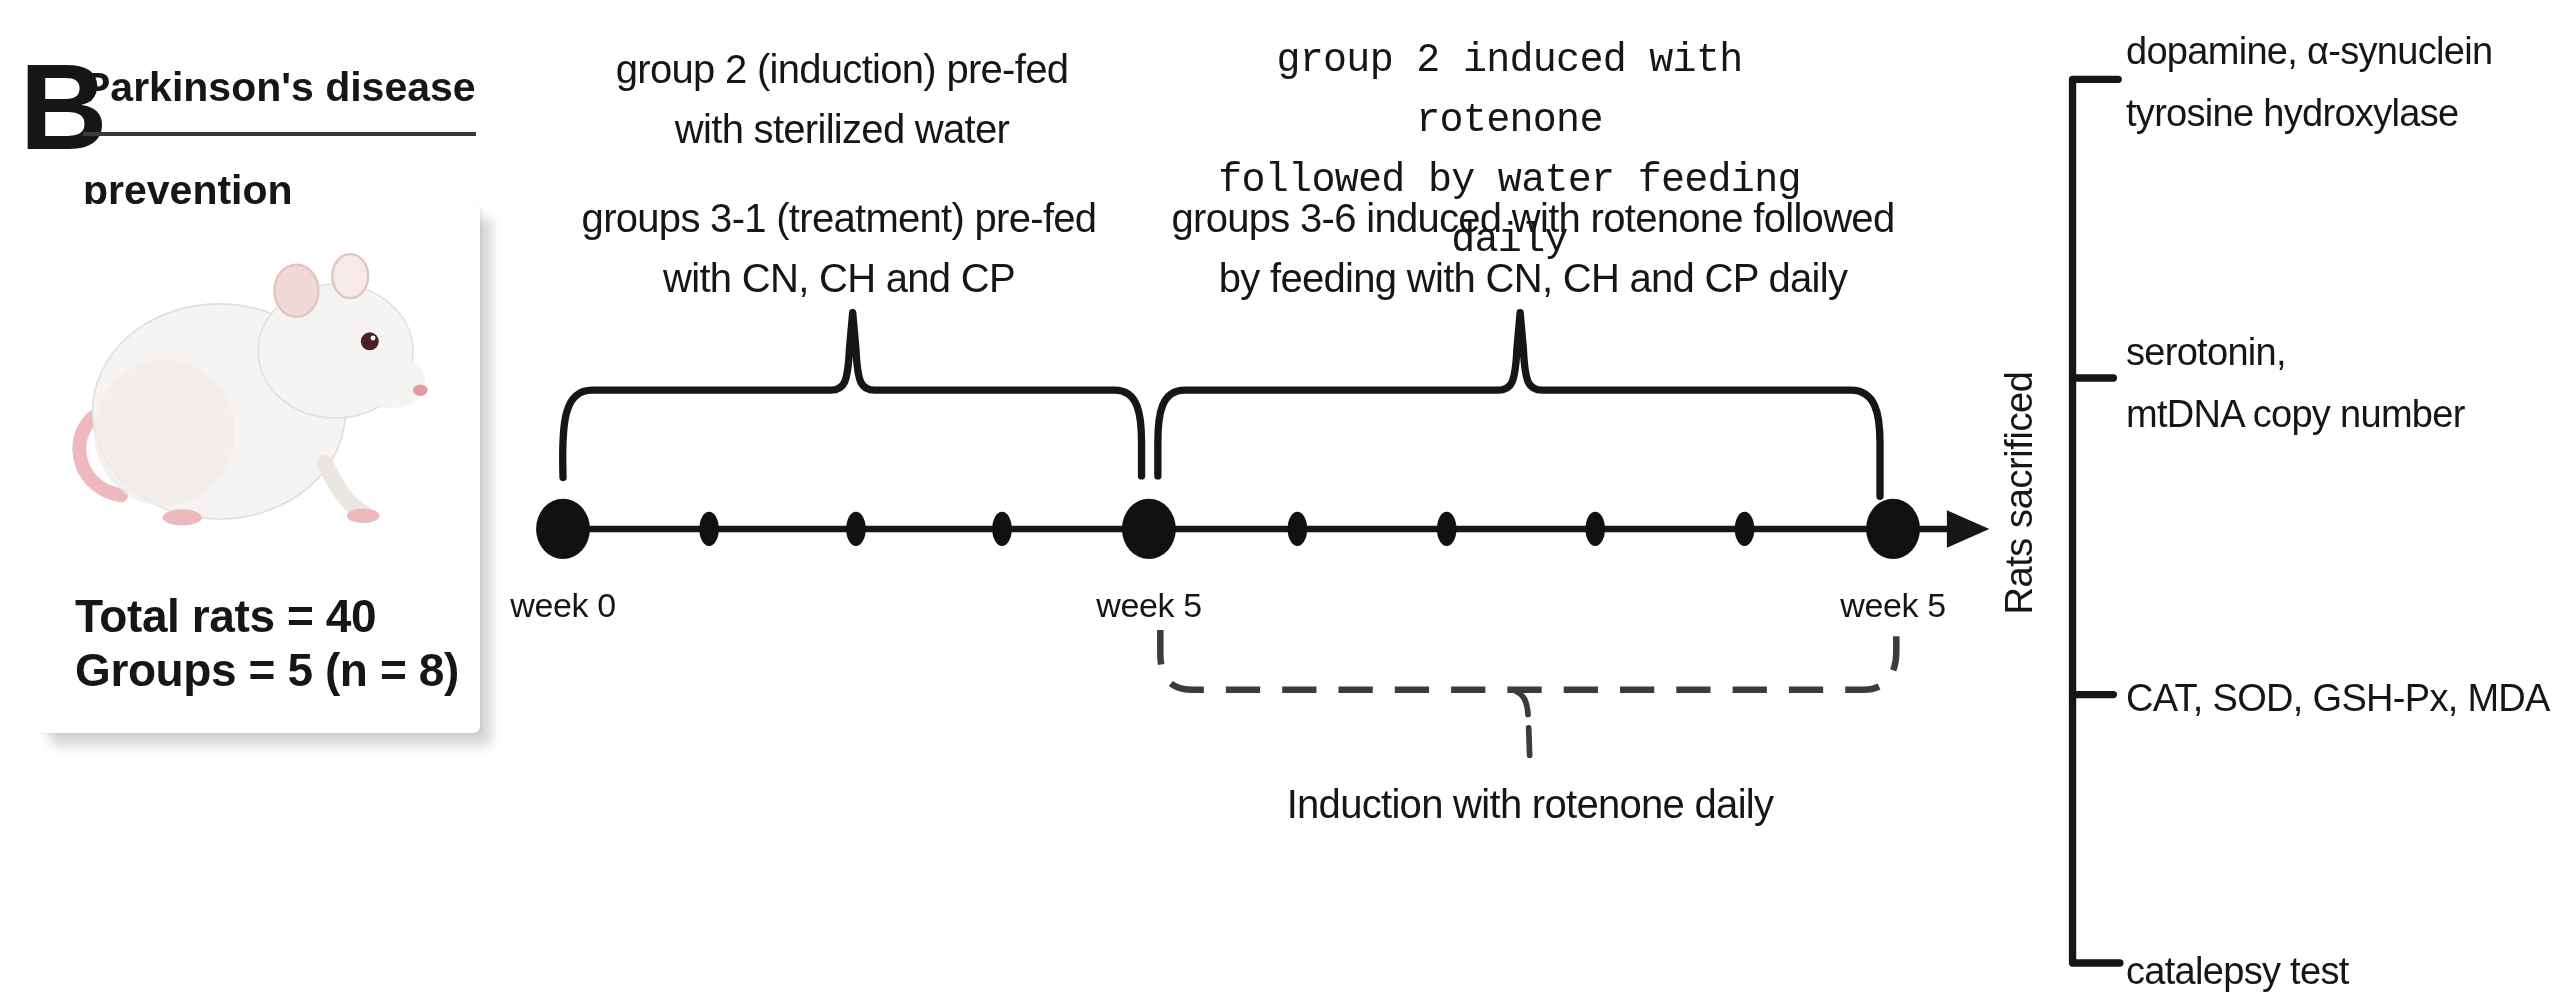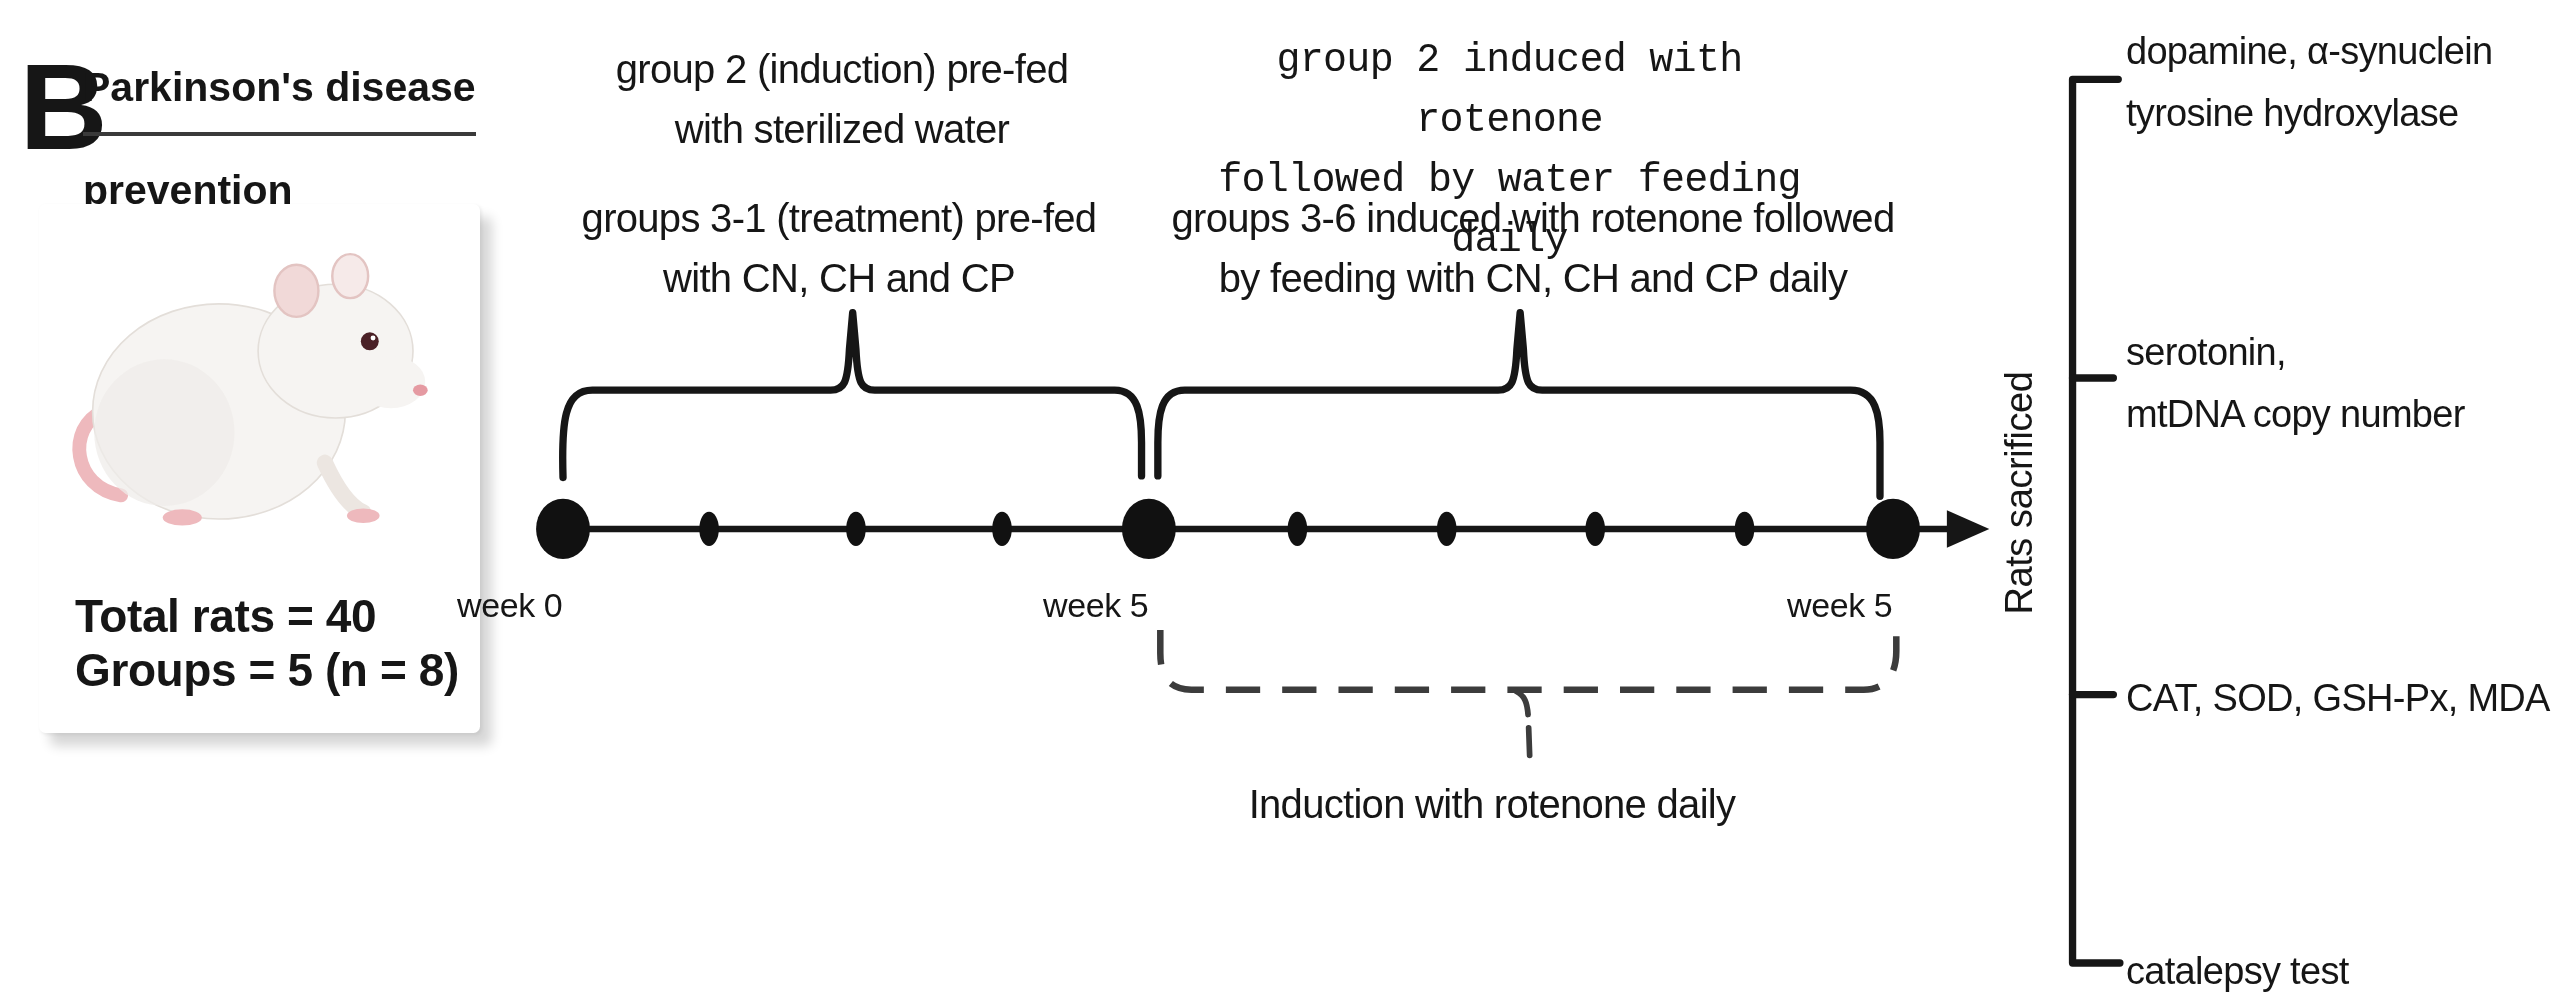--- a/index.html
+++ b/index.html
@@ -38,23 +38,23 @@
   }
   .ann{
     font-size:40px;line-height:60px;
     text-align:center;white-space:pre-line;
     letter-spacing:-0.7px;
   }
   .ann-prefed-g2{left:532px;top:39px;width:620px;}
   .ann-prefed-g35{left:529px;top:188px;width:620px;}
   .ann-induced-g2{left:1183px;top:31px;width:653px;font-family:Liberation Mono, monospace;}
   .ann-induced-g35{left:1133px;top:188px;width:800px;}
-  .ann-induction{left:1125px;top:774px;width:734px;}
+  .ann-induction{left:1163px;top:774px;width:734px;}
   .week-label{
-    font-size:34px;text-align:left;width:212px;top:586px;
+    font-size:34px;text-align:center;width:212px;top:586px;
     letter-spacing:-0.4px;
   }
   .wk0{left:457px;} .wk4{left:1043px;} .wk9{left:1787px;}
   .outcome{
     left:2126px;width:457px;
     font-size:38px;line-height:62px;
     white-space:pre-line;letter-spacing:-0.7px;
   }
   .oc0{top:19.6px;} .oc1{top:321px;} .oc2{top:667px;} .oc3{top:940px;}
   .rotated-label{

